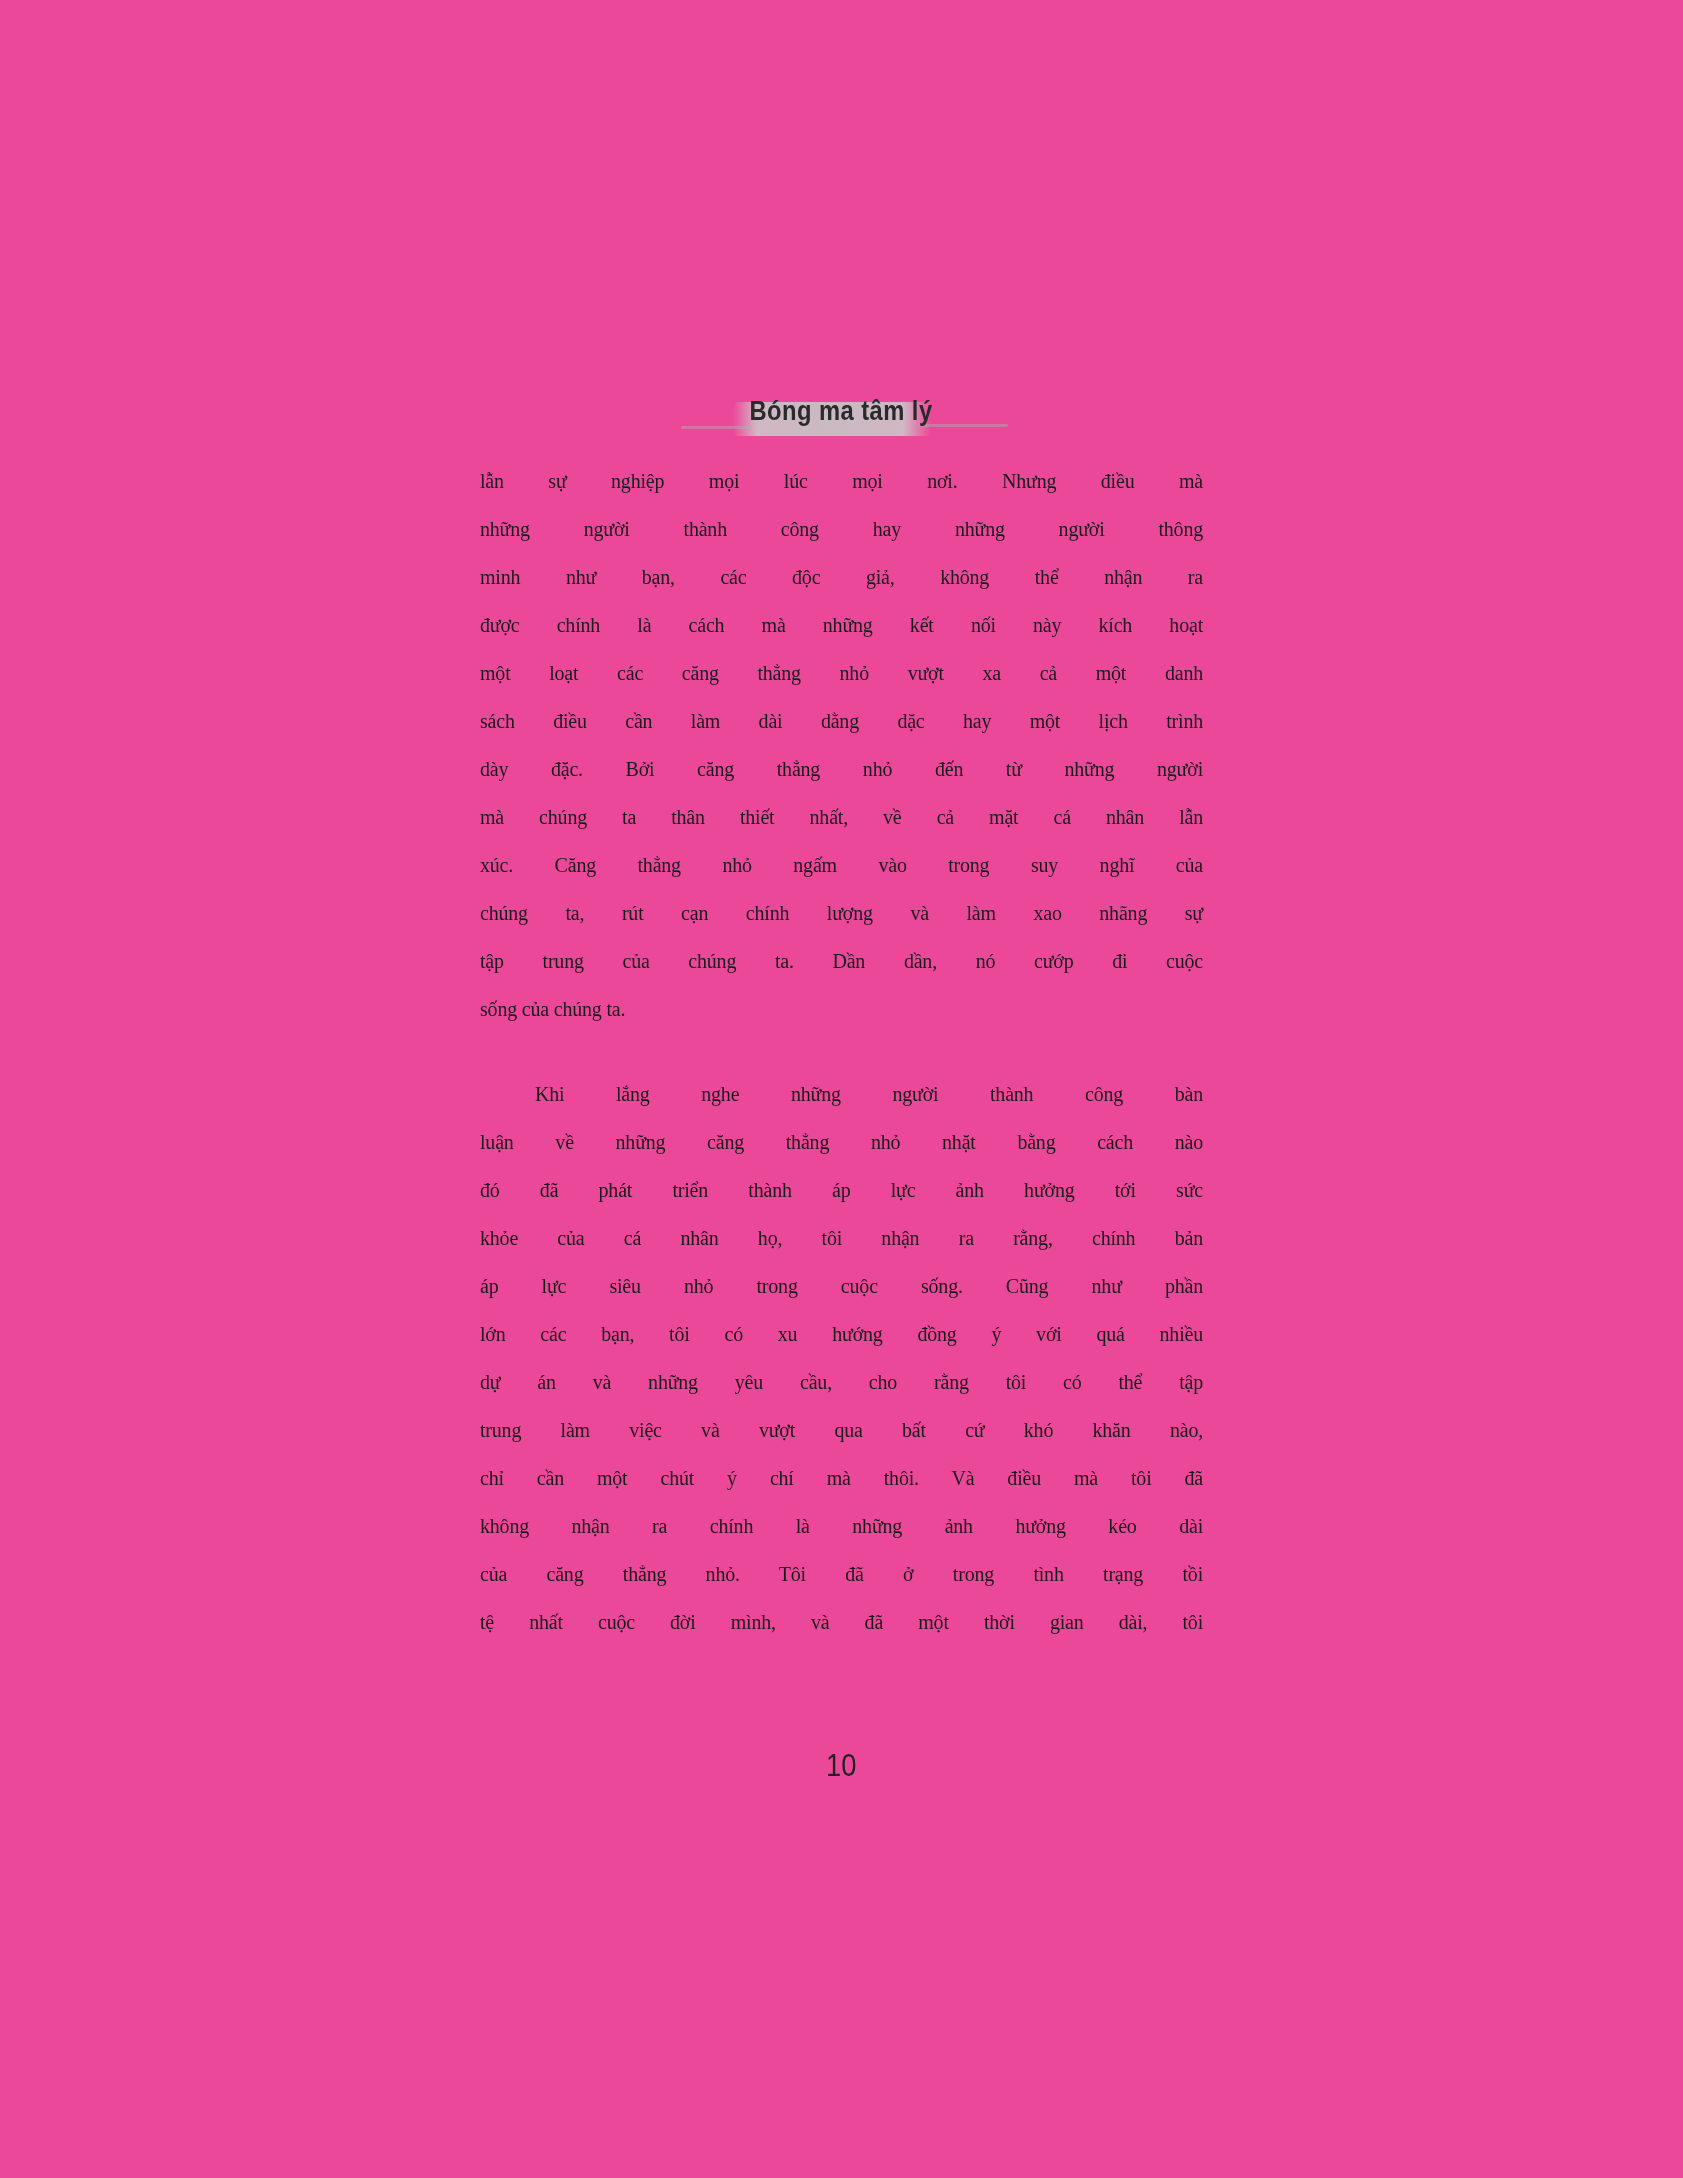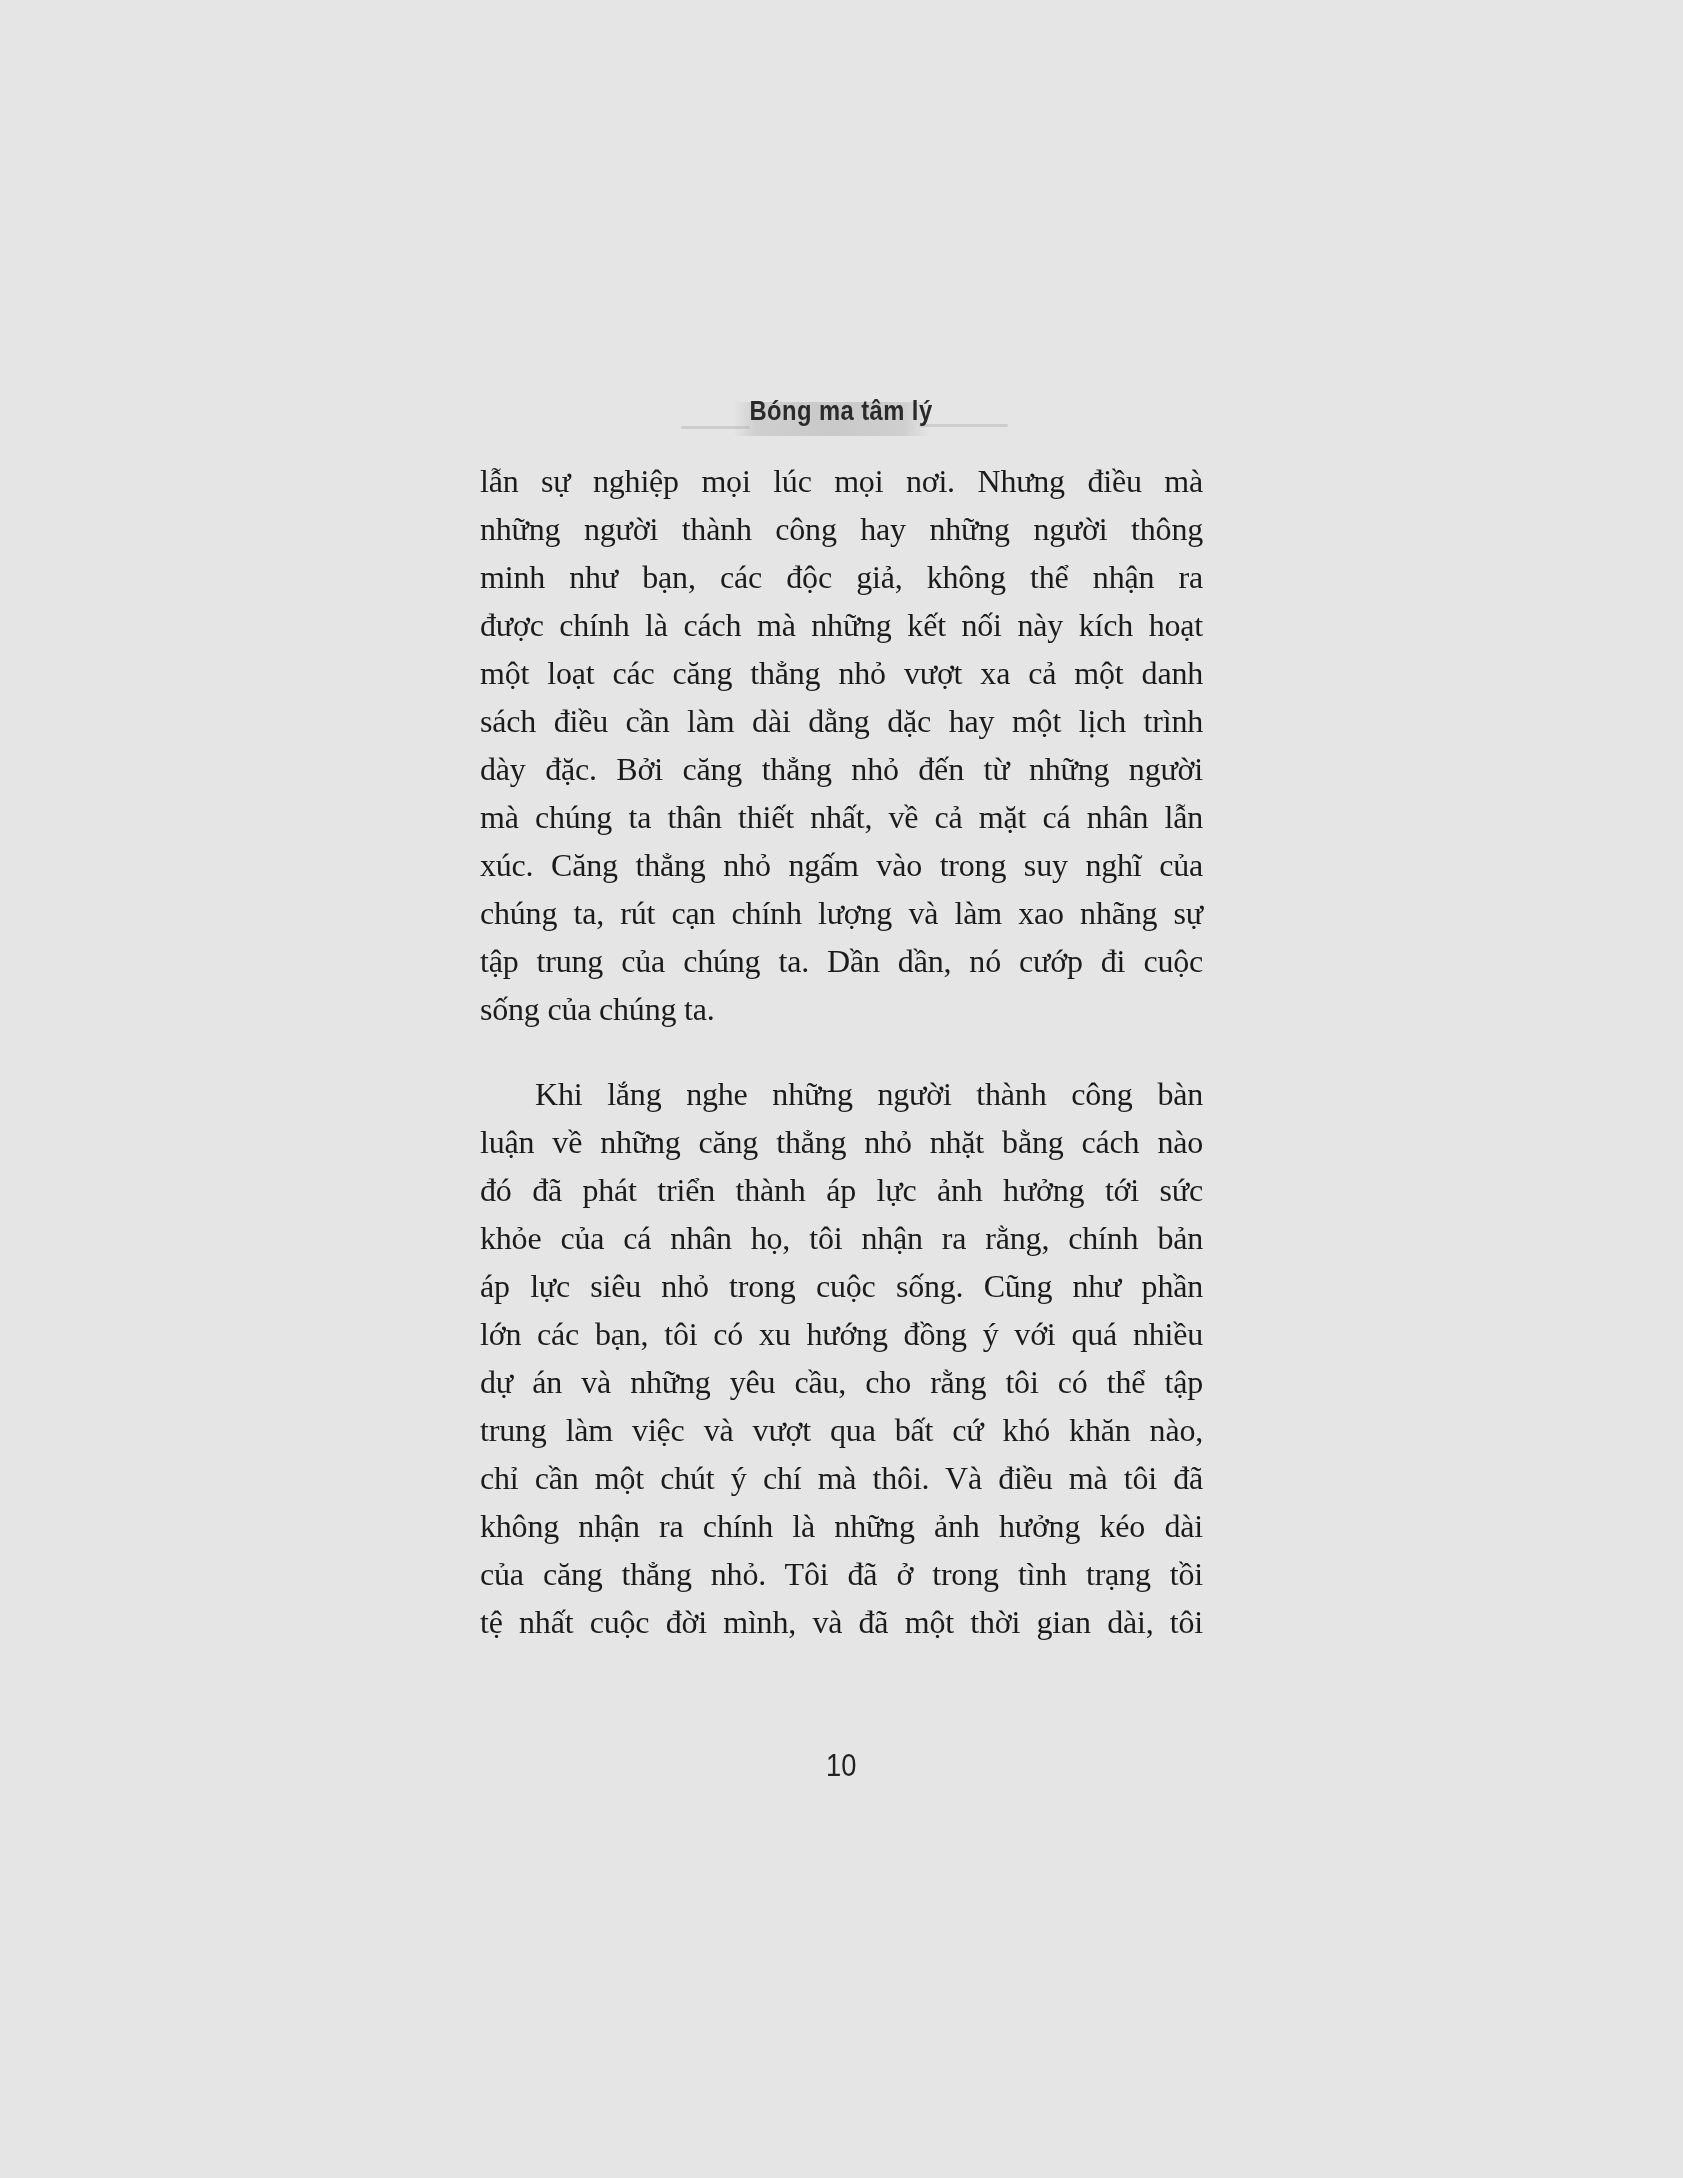--- a/index.html
+++ b/index.html
@@ -4,21 +4,21 @@
 <style>
   html, body {
     margin: 0;
     padding: 0;
     background: #ffffff;
   }
   .page {
     position: relative;
     width: 1683px;
     height: 2178px;
-    background: #e5e5e5;
+    background: #ec4899;
     overflow: hidden;
     font-family: "Liberation Serif", serif;
   }
 
   
   .running-header {
     position: absolute;
     top: 396px;
     left: 0;
     width: 100%;
@@ -71,21 +71,21 @@
     border-radius: 2px;
     z-index: 1;
   }
 
   
   .body-text {
     position: absolute;
     top: 457px;
     left: 480px;
     width: 723px;
-    font-size: 32px;
+    font-size: 20px;
     line-height: 48px;
     color: #1b1b1b;
     letter-spacing: -0.2px;
   }
   .paragraph { margin: 0; }
   .paragraph + .paragraph { margin-top: 18px; }
   .line {
     text-align: justify;
     text-align-last: justify;
     white-space: normal;

